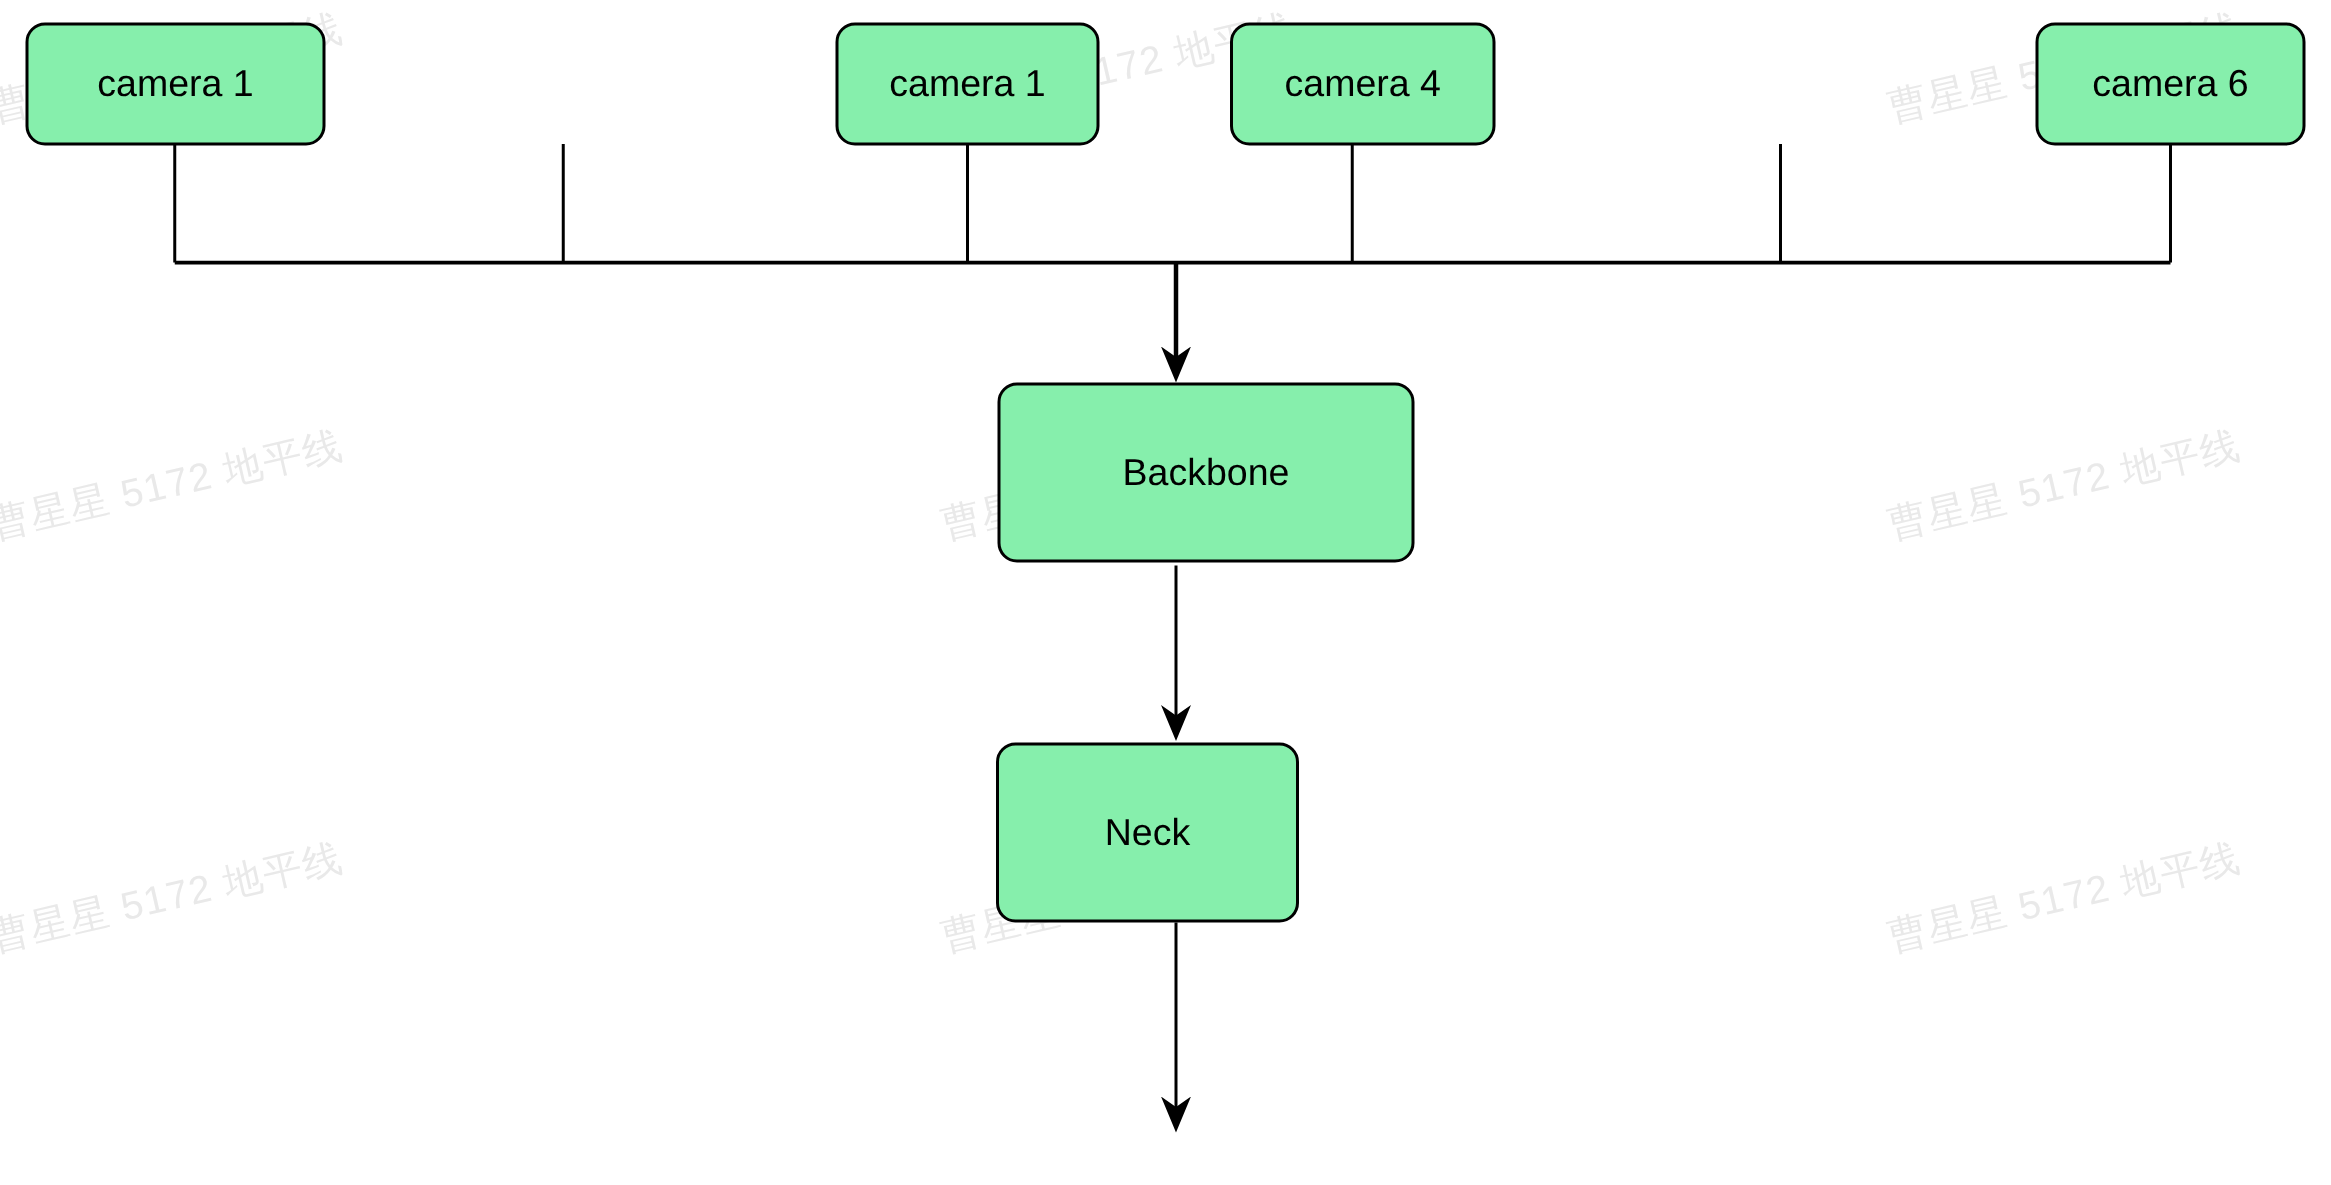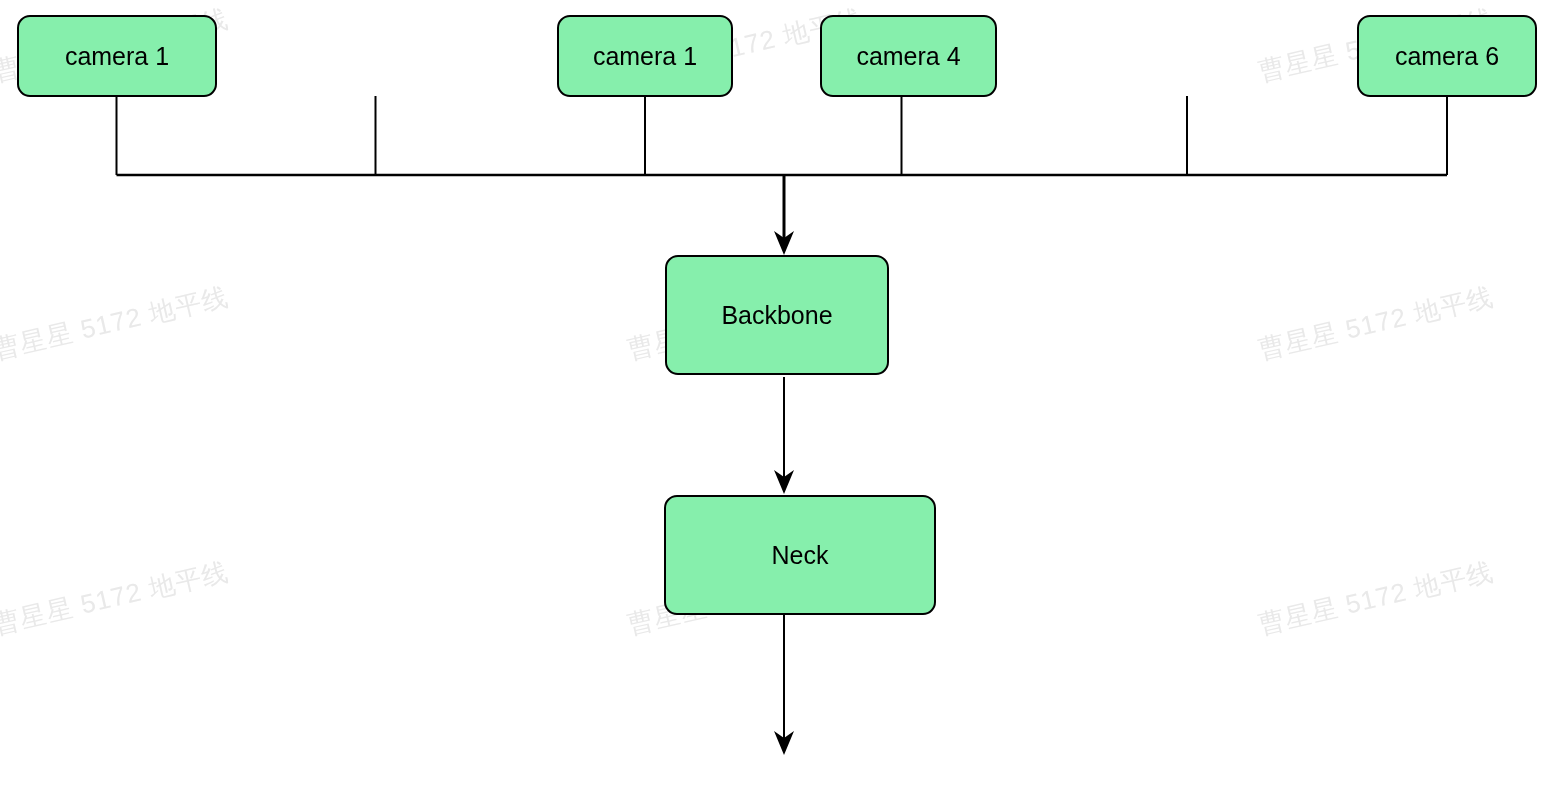--- a/index.html
+++ b/index.html
@@ -114,21 +114,21 @@
   <div class="node camera" style="left:557px;  width:176px;">
     <span class="label">camera 1</span>
   </div>
   <div class="node camera" style="left:784px;  width:177px;margin-left:36px;">
     <span class="label">camera 4</span>
   </div>
   <div class="node camera" style="left:1357px; width:180px;">
     <span class="label">camera 6</span>
   </div>
 
-  <div class="node stage" style="left:665px; top:255px; width:224px;">
+  <div class="node stage" style="left:665px; top:255px; width:278px;">
     <span class="label">Backbone</span>
   </div>
 
-  <div class="node stage" style="left:664px; top:495px; width:272px;">
+  <div class="node stage" style="left:664px; top:495px; width:202px;">
     <span class="label">Neck</span>
   </div>
 
 </div>
 
 </body></html>

